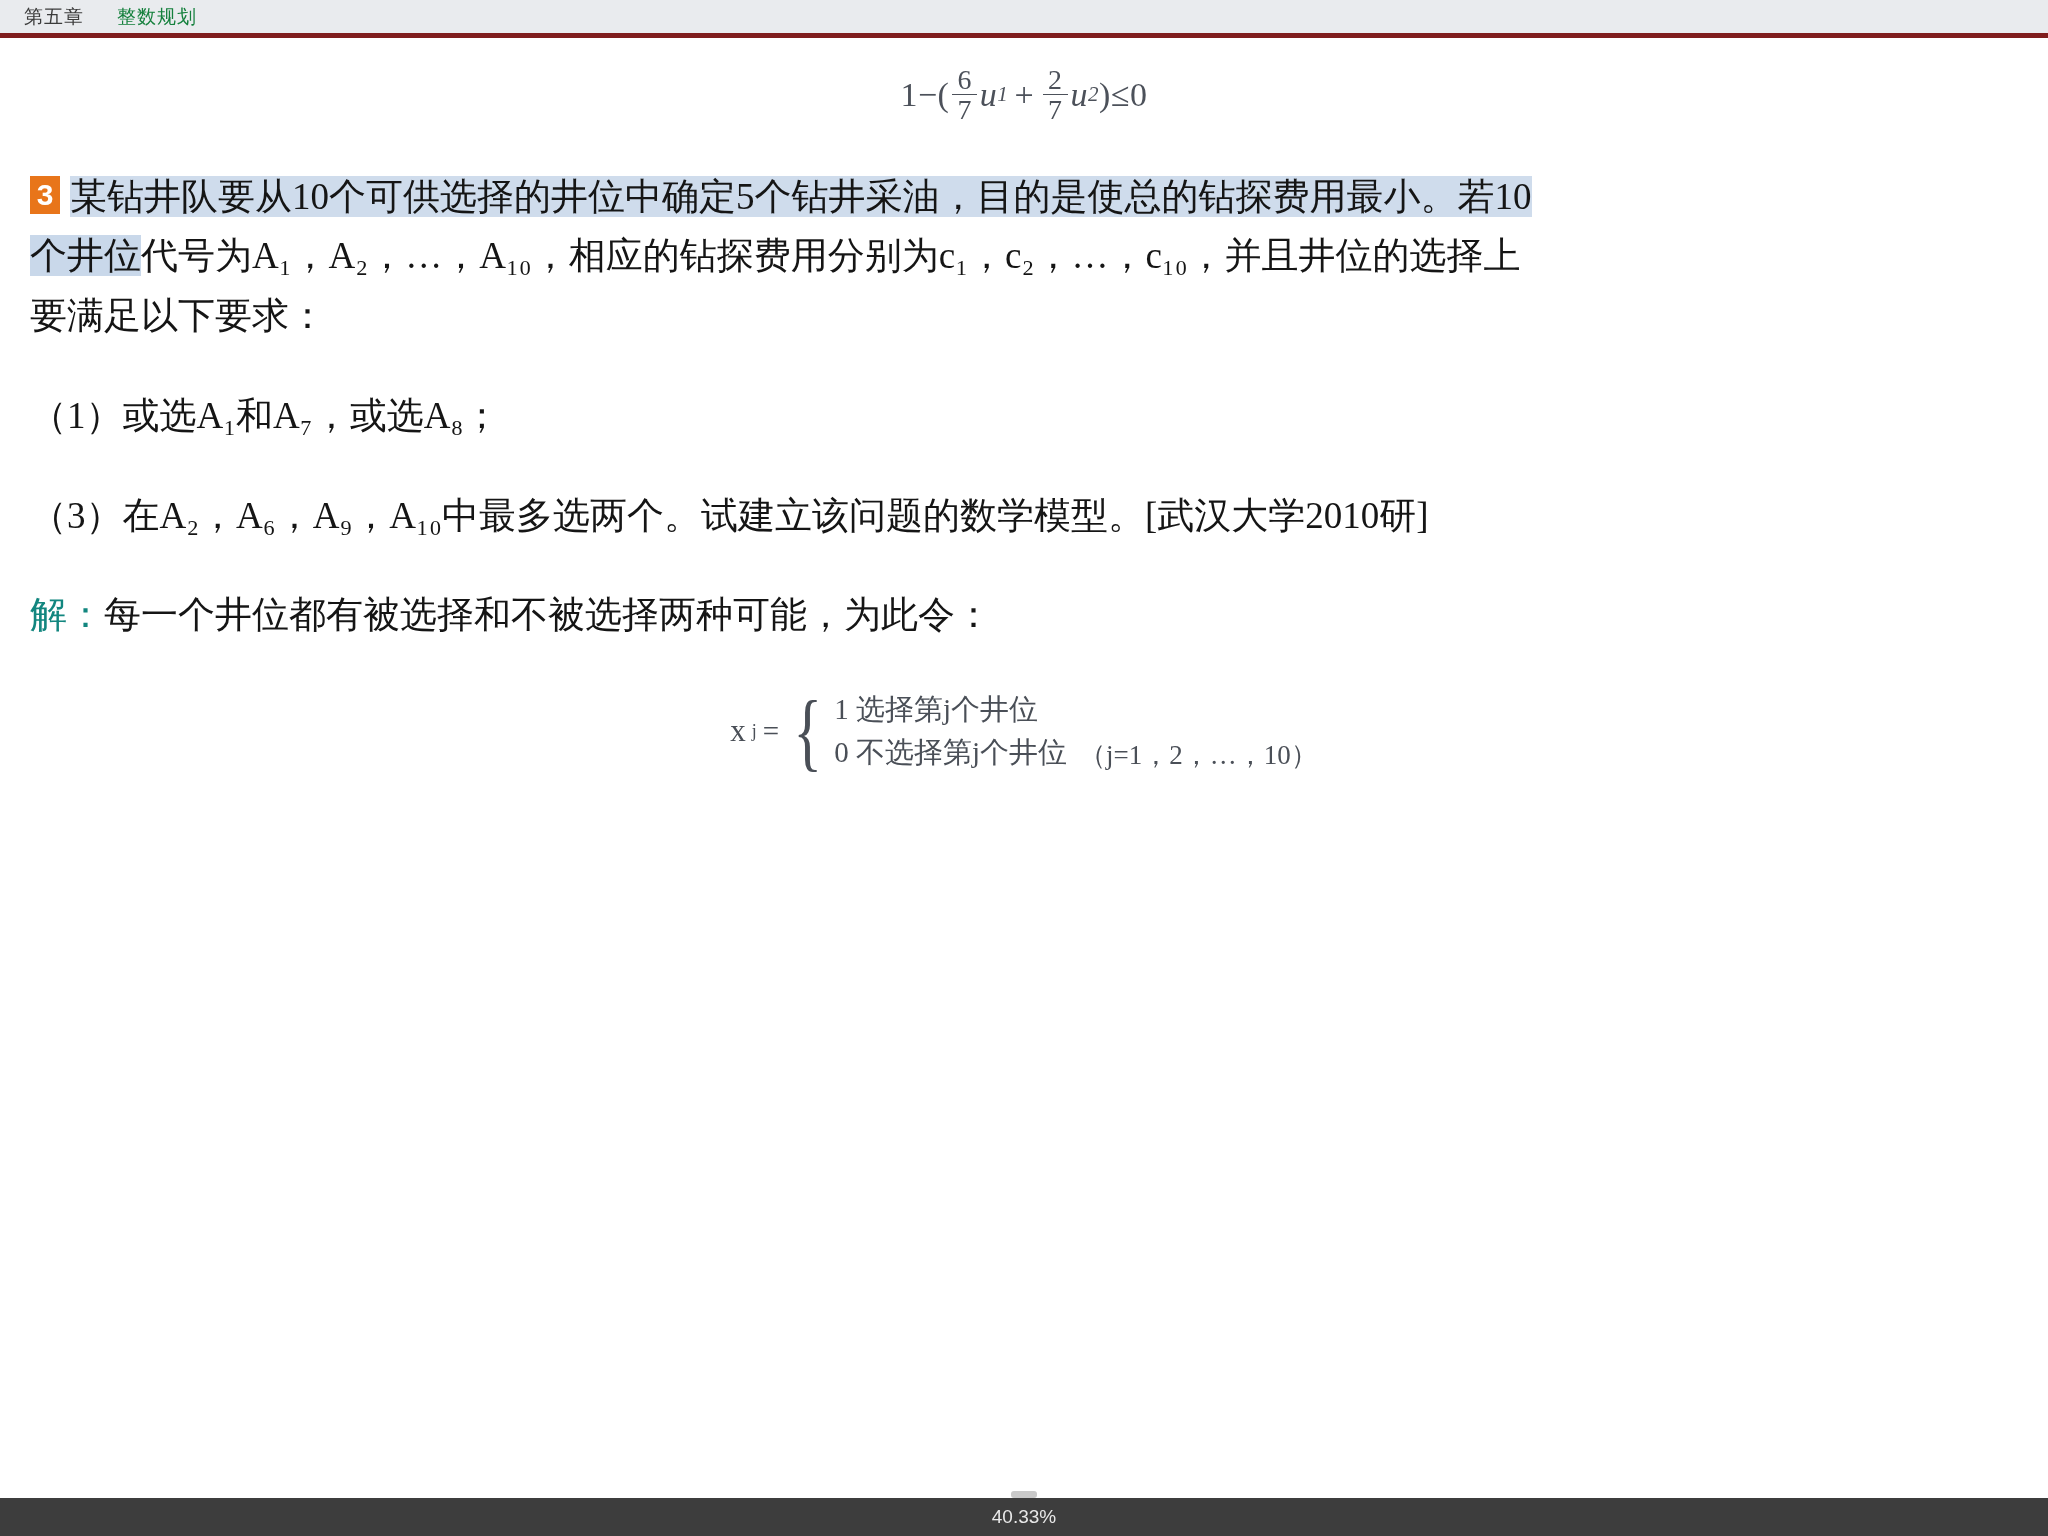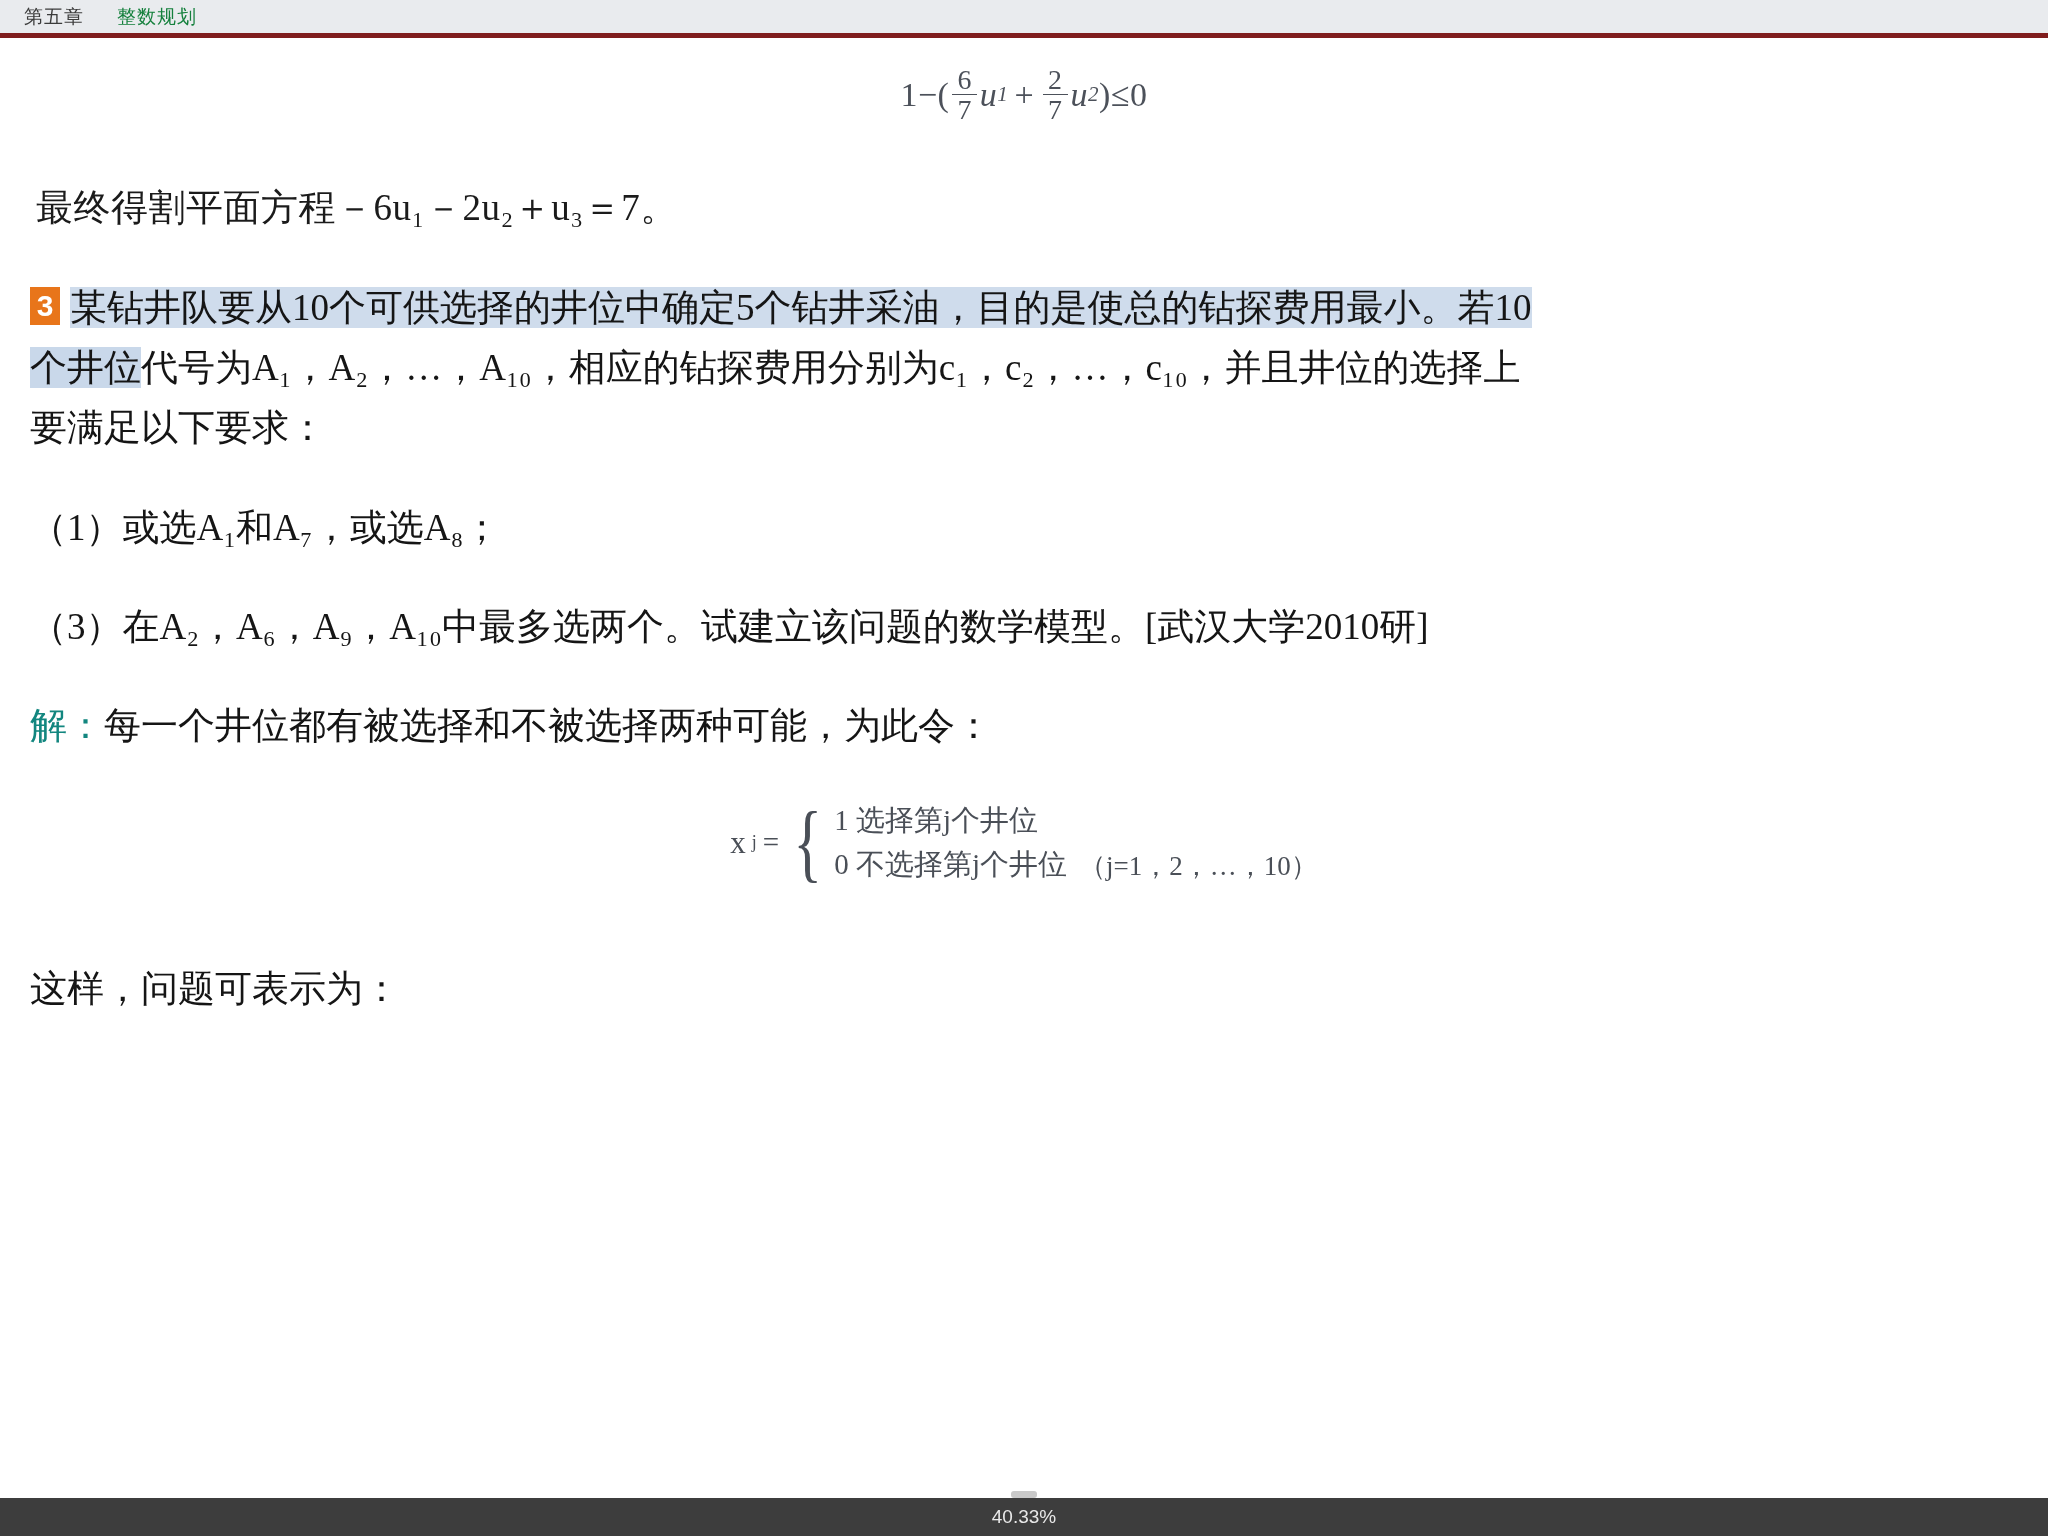--- a/index.html
+++ b/index.html
@@ -224,23 +224,20 @@
       <span class="frac">
         <span class="num">2</span>
         <span class="den">7</span>
       </span>
       <span class="italic">u</span>
         <span class="sub">2</span>
       <span>)≤0</span>
     </span>
   </div>
 
-  <div class="block-main">
-    <p class="para">最终得割平面方程－6u₁－2u₂＋u₃＝7。</p>
-  </div>
 
   <div class="q-body">
     <div>
       <span class="qbadge">3</span><span class="hl">某钻井队要从10个可供选择的井位中确定5个钻井采油，目的是使总的钻探费用最小。若10</span>
     </div>
     <div>
       <span class="hl2">个井位</span><span>代号为A₁，A₂，…，A₁₀，相应的钻探费用分别为c₁，c₂，…，c₁₀，并且井位的选择上</span>
     </div>
     <div>要满足以下要求：</div>
   </div>
@@ -259,21 +256,20 @@
       <span style="margin:0 6px;font-size:29px">=</span>
       <span class="brace">{</span>
       <span class="pw-rows">
         <span>1  选择第j个井位</span>
         <span>0  不选择第j个井位</span>
       </span>
       <span class="pw-tail">（j=1，2，…，10）</span>
     </span>
   </div>
 
-  <div class="tail-line">这样，问题可表示为：</div>
 
 </div>
 
 <div class="scroll-nub"></div>
 
 <div class="statusbar">
   <span>40.33%</span>
 </div>
 
 </body></html>

